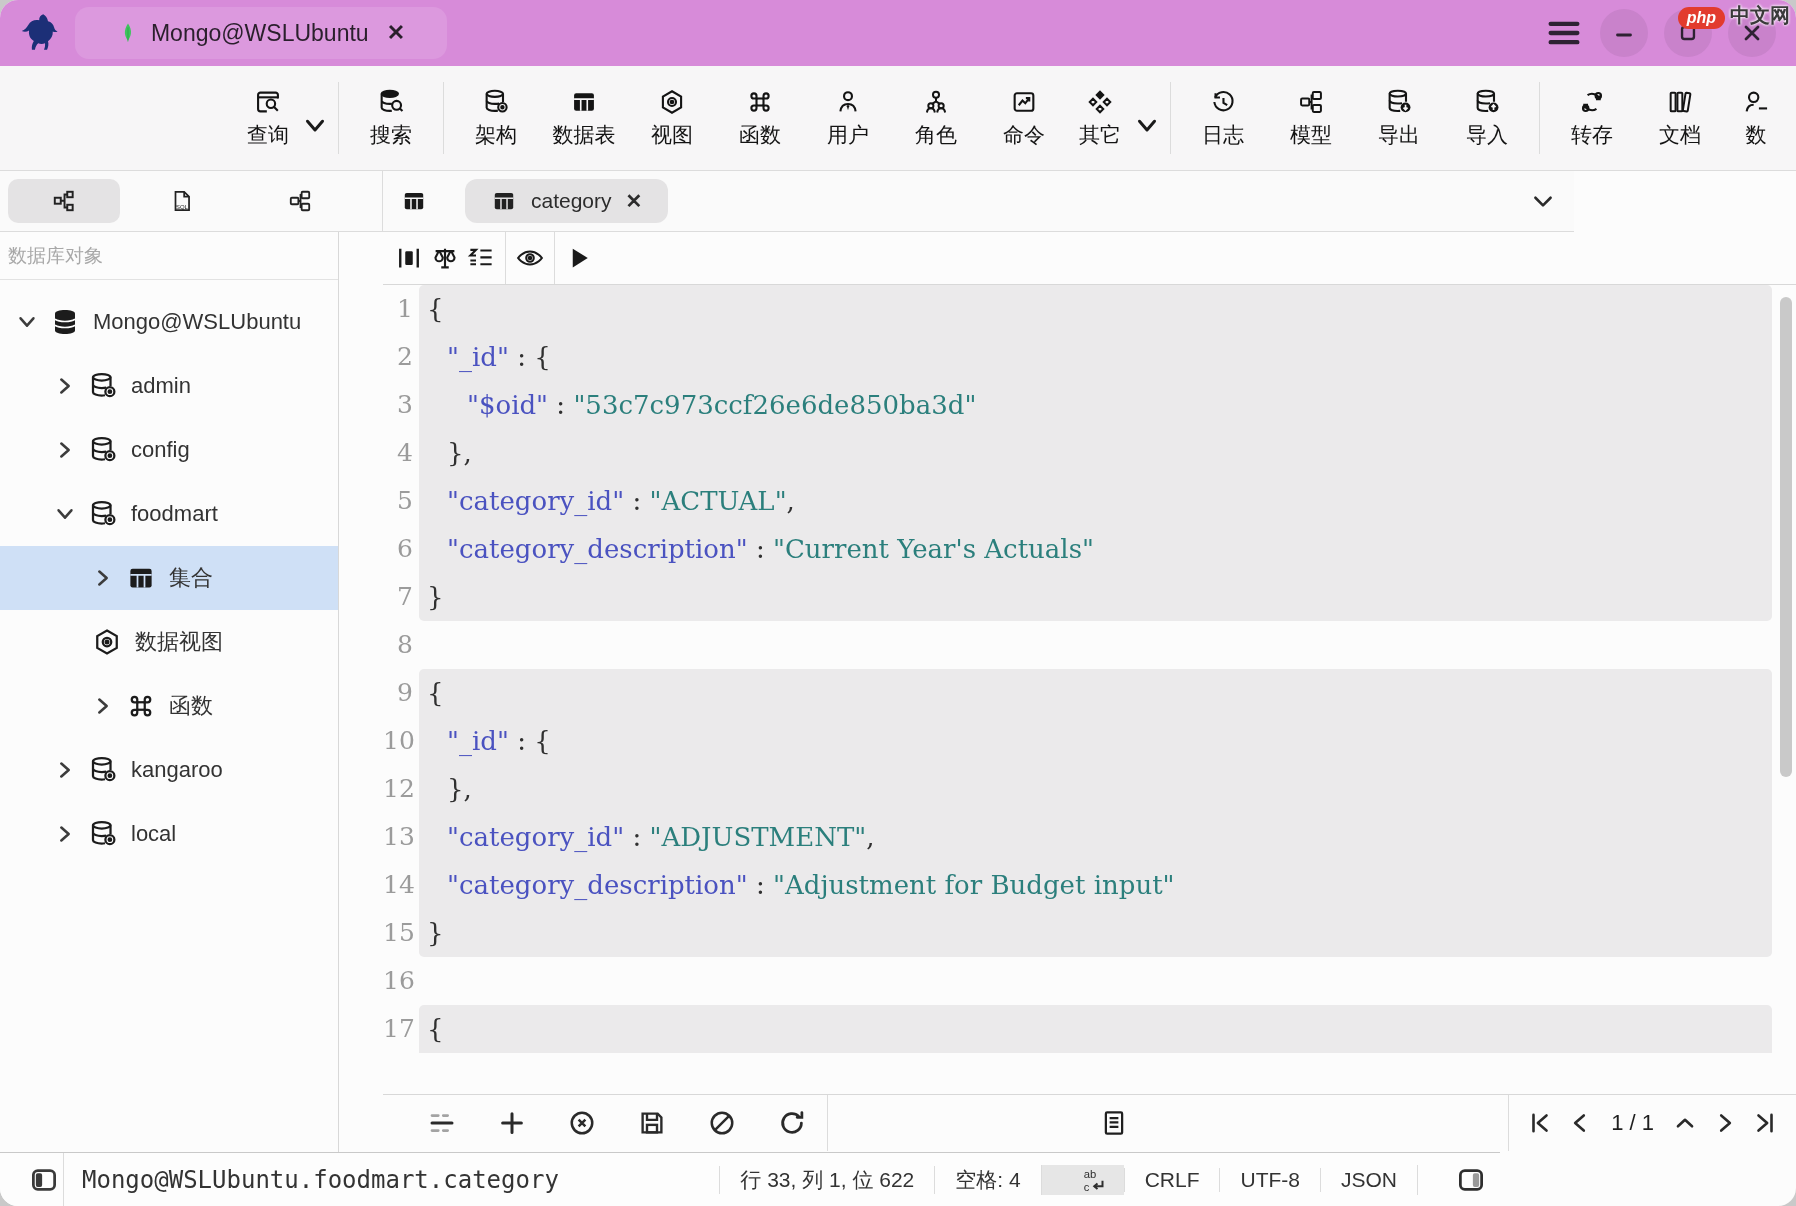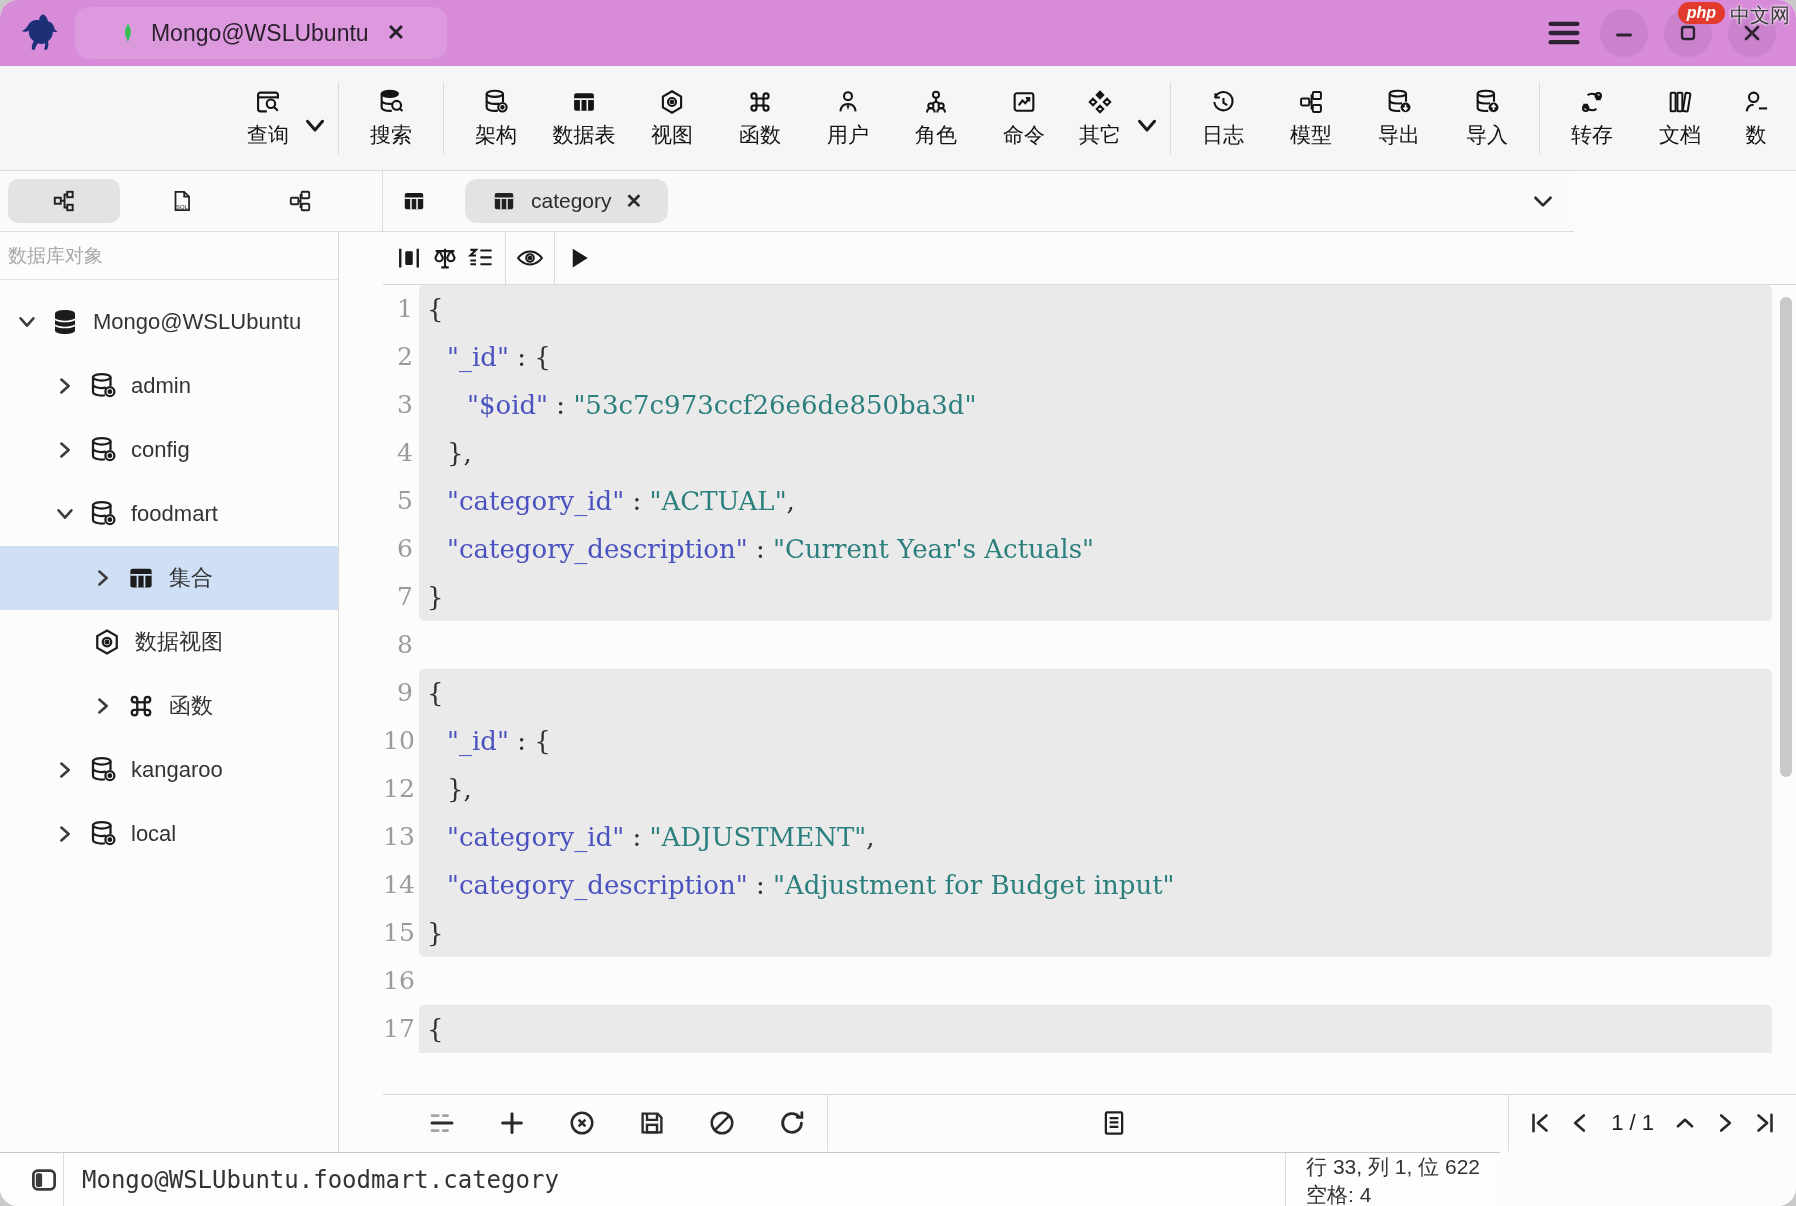--- a/index.html
+++ b/index.html
@@ -12,24 +12,24 @@
   .app-logo { position:absolute; left:16px; top:10px; width:46px; height:46px; color:#1c2f77; }
   .title-tab { position:absolute; left:75px; top:7px; height:52px; width:372px; background:#dc99de;
                border-radius:14px; display:flex; align-items:center; justify-content:center; gap:12px; }
   .title-tab .label { font-size:23px; color:#2a1f2c; font-weight:500; }
   .title-tab .close { font-size:22px; font-weight:bold; color:#2a1f2c; margin-left:6px; }
   .leaf { width:22px; height:28px; }
   .win-controls { position:absolute; right:20px; top:9px; display:flex; align-items:center; gap:16px; }
   .menu-btn { width:40px; height:48px; display:flex; align-items:center; justify-content:center; color:#2e2233; }
   .circle-btn { width:48px; height:48px; border-radius:50%; background:#c982cb; display:flex;
                 align-items:center; justify-content:center; color:#2e2233; }
-  .watermark { position:absolute; right:6px; top:2px; display:flex; align-items:flex-start; gap:5px; z-index:20; }
+  .watermark { position:absolute; right:6px; top:2px; display:flex; align-items:flex-end; gap:5px; z-index:20; }
   .watermark .badge { background:#e23b2e; color:#fff; font-style:italic; font-weight:bold; font-size:16px;
                       padding:2px 9px; border-radius:11px; }
-  .watermark .site { font-size:20px; font-weight:normal; color:#3a3a3a; text-shadow:0 0 3px #fff,0 0 3px #fff; }
+  .watermark .site { font-size:20px; font-weight:bold; color:#3a3a3a; text-shadow:0 0 3px #fff,0 0 3px #fff; }
 
   
   .toolbar { position:absolute; left:0; top:66px; width:1796px; height:105px; background:#f7f6f7;
              border-bottom:1px solid #dcdcdc; display:flex; align-items:center; padding:0 8px; overflow:hidden;justify-content:flex-end; }
   .titem { display:flex; flex-direction:column; align-items:center; justify-content:center; gap:5px;
            min-width:88px; height:92px; color:#141414; flex-shrink:0; }
   .titem.small { min-width:64px; }
   .tlabel { font-size:21px; white-space:nowrap; }
   .tchev { width:30px; height:92px; display:flex; align-items:center; justify-content:center;
            color:#1a1a1a; margin-top:14px; flex-shrink:0; }
@@ -100,21 +100,21 @@
   .pager .ic { color:#2a2a2a; }
   .pager .pg { font-size:22px; color:#1f1f1f; padding:0 4px; }
 
   
   .statusbar { position:absolute; left:0; top:1152px; width:1500px; height:54px; background:#fdfdfd;
                border-top:1px solid #c9c9c9; display:flex; align-items:stretch; }
   .sb-panelbox { width:64px; border-right:1px solid #dcdcdc; display:flex; align-items:center;
                  justify-content:center; color:#3a3a3a; }
   .sb-path { display:flex; align-items:center; margin-left:18px;
              font-family:"DejaVu Sans Mono", monospace; font-size:24px; color:#333; }
-  .sb-right { margin-left:auto; display:flex; align-items:flex-start;flex-direction:column; }
+  .sb-right { margin-left:auto; display:flex; align-items:center; }
   .sb-item { display:flex; align-items:center; padding:0 20px; font-size:21px; color:#333;
              border-left:1px solid #dcdcdc; white-space:nowrap; }
   .sb-item.icon-only { padding:0 14px; color:#2e2e2e; }
   .sb-item.active { background:#e6e6e6; }
 </style>
 </head>
 <body>
 
 <div id="window">
 

